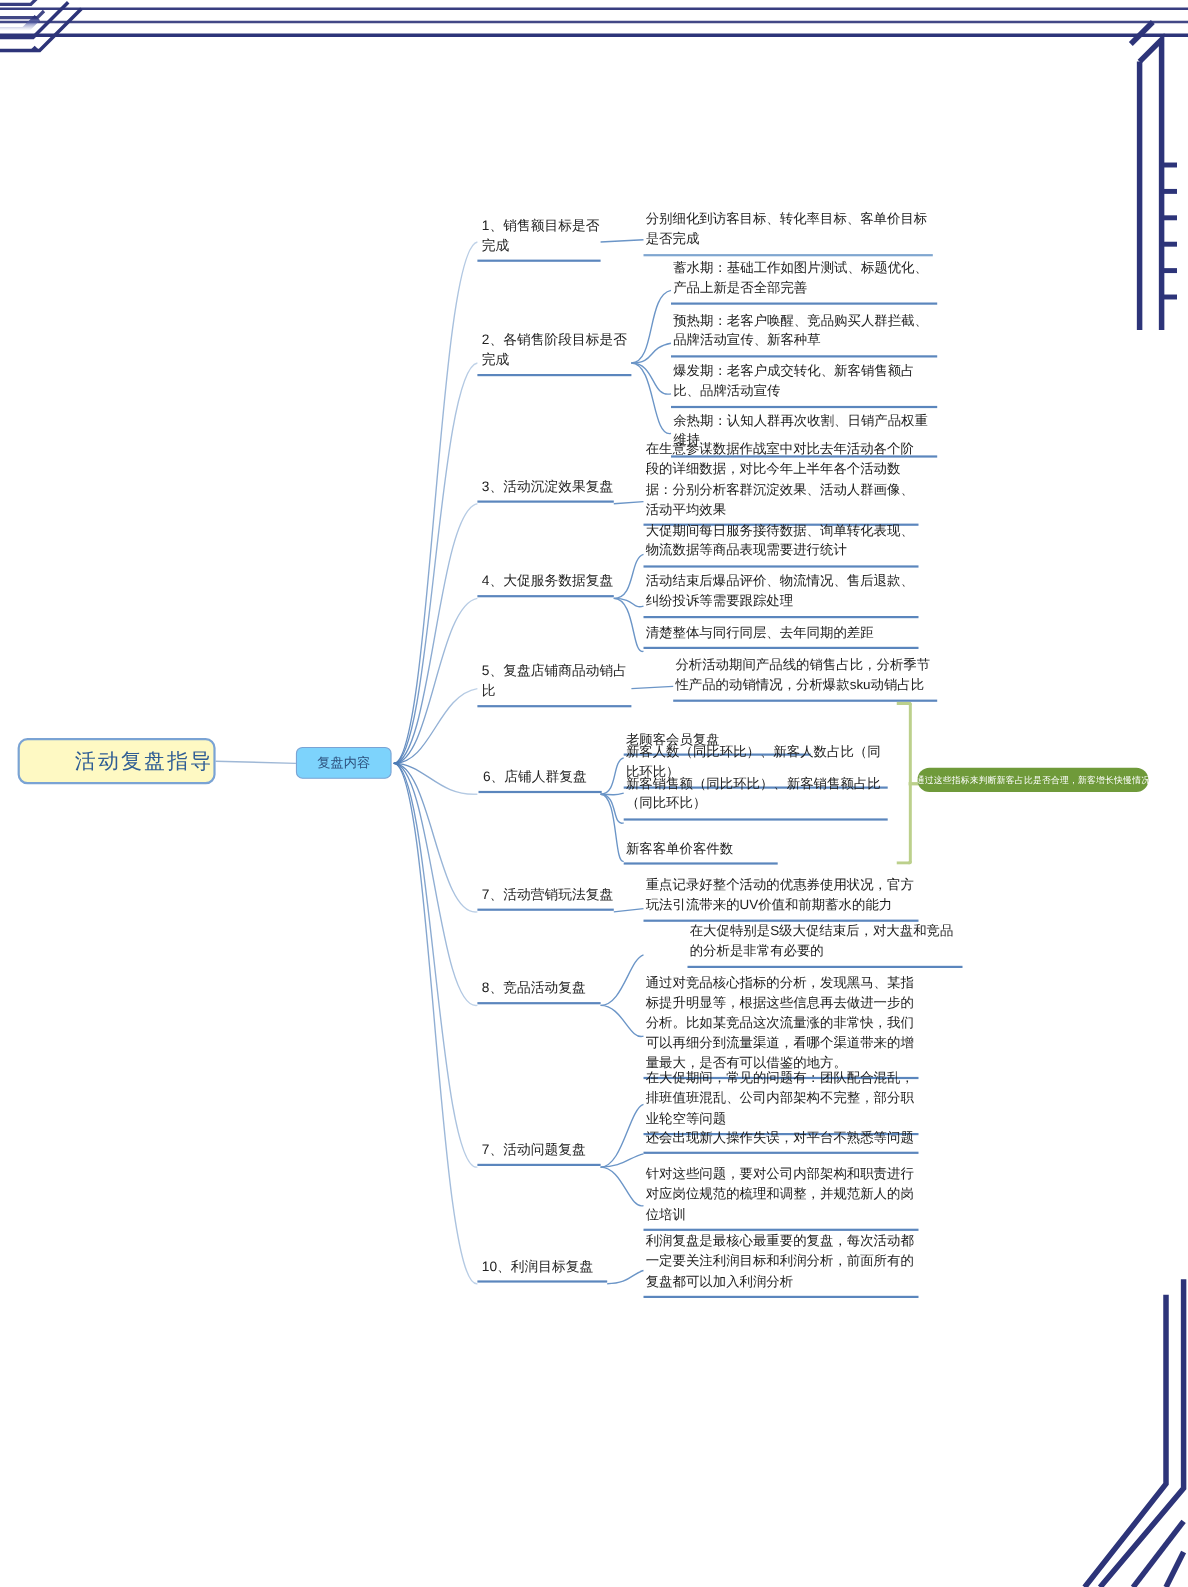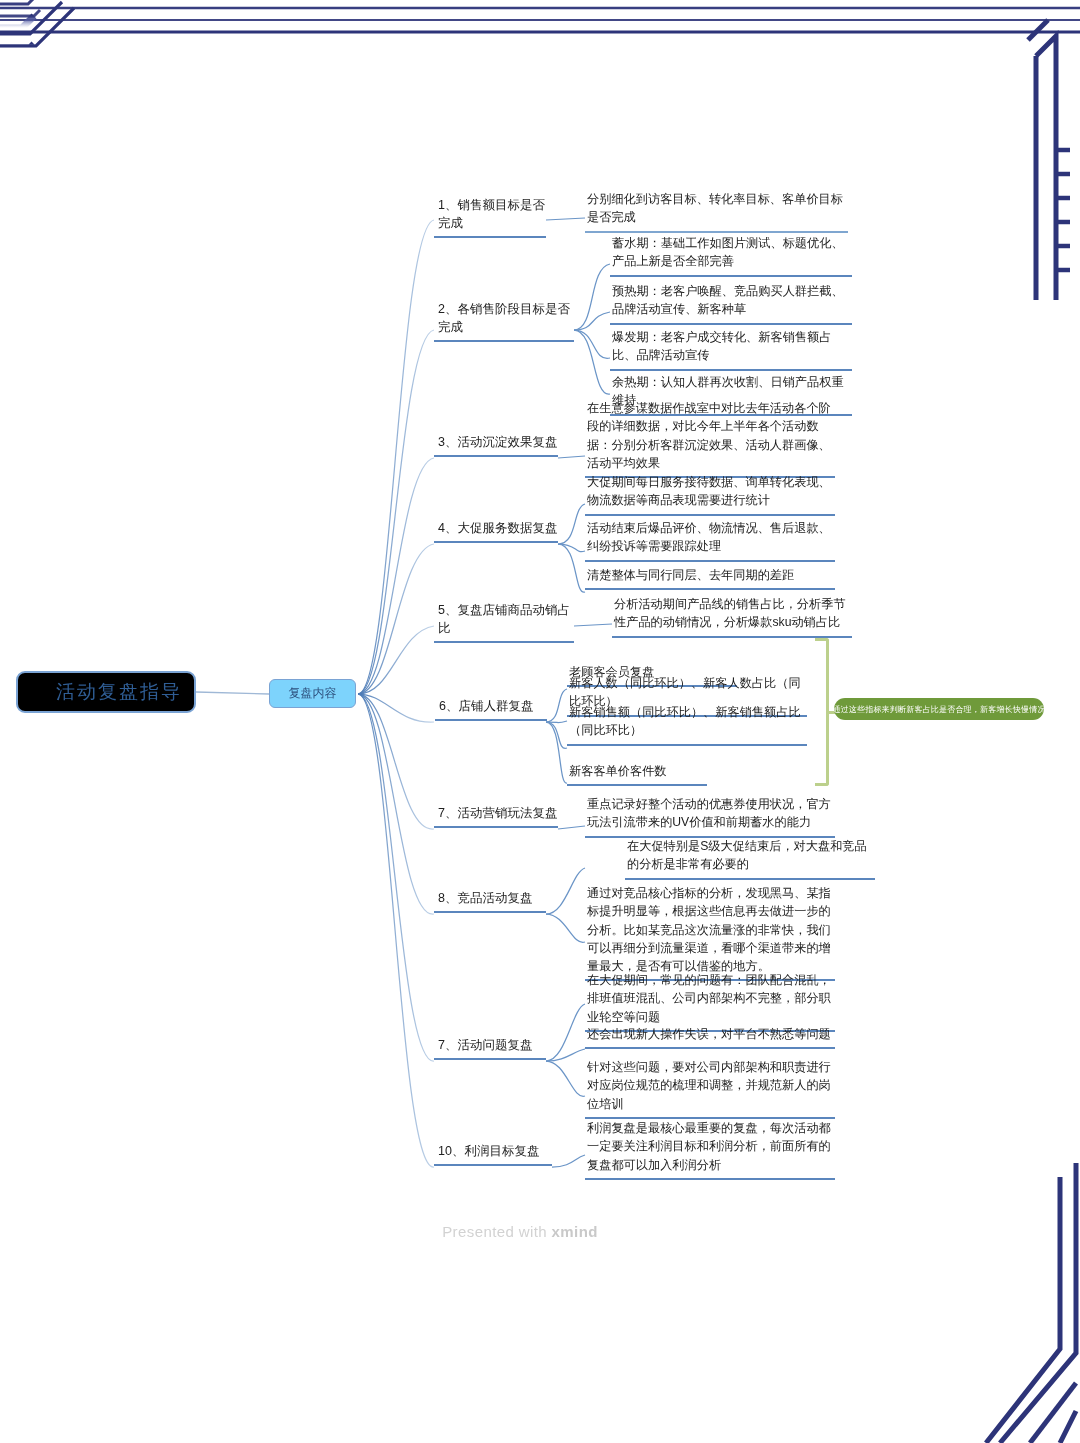--- a/index.html
+++ b/index.html
@@ -20,22 +20,22 @@
 
   
   #map{position:absolute;left:0;top:0;width:1080px;height:1443px;}
   #links{position:absolute;left:0;top:0;width:1080px;height:1443px;}
 
   .node{position:absolute;box-sizing:border-box;}
 
   
   #root-node{
     left:16px;top:671px;width:180px;height:42px;
-    background:#000000;border:2px solid #7aa3d4;border-radius:9px;
-    display:flex;align-items:center;justify-content:flex-start;
+    background:#fef9c3;border:2px solid #7aa3d4;border-radius:9px;
+    display:flex;align-items:center;justify-content:flex-end;
     color:#2f5d94;font-size:19px;letter-spacing:2px;padding-left:38px;
   }
   
   #l1-node{
     left:269px;top:679px;width:87px;height:29px;
     background:#7dd3fc;border:1px solid #7aa3d4;border-radius:6px;
     display:flex;align-items:center;justify-content:center;
     color:#2c4f7c;font-size:12px;
   }
 
@@ -275,18 +275,15 @@
         <div class="node l3" style="left: 585px; top: 1025px; width: 250px;"><span>还会出现新人操作失误，对平台不熟悉等问题</span></div>
         <div class="node l3" style="left: 585px; top: 1058px; width: 250px;"><span>针对这些问题，要对公司内部架构和职责进行对应岗位规范的梳理和调整，并规范新人的岗位培训</span></div>
         <div class="node l3" style="left: 585px; top: 1119px; width: 250px;"><span>利润复盘是最核心最重要的复盘，每次活动都一定要关注利润目标和利润分析，前面所有的复盘都可以加入利润分析</span></div>
       </div>
 
     <div id="green-bracket"></div>
     <div id="green-badge">
       <span>通过这些指标来判断新客占比是否合理，新客增长快慢情况</span>
     </div>
 
-    <div id="footer">
-      <span>Presented with </span><b>xmind</b>
-    </div>
 
   </div>
 </div>
 
 </body></html>

